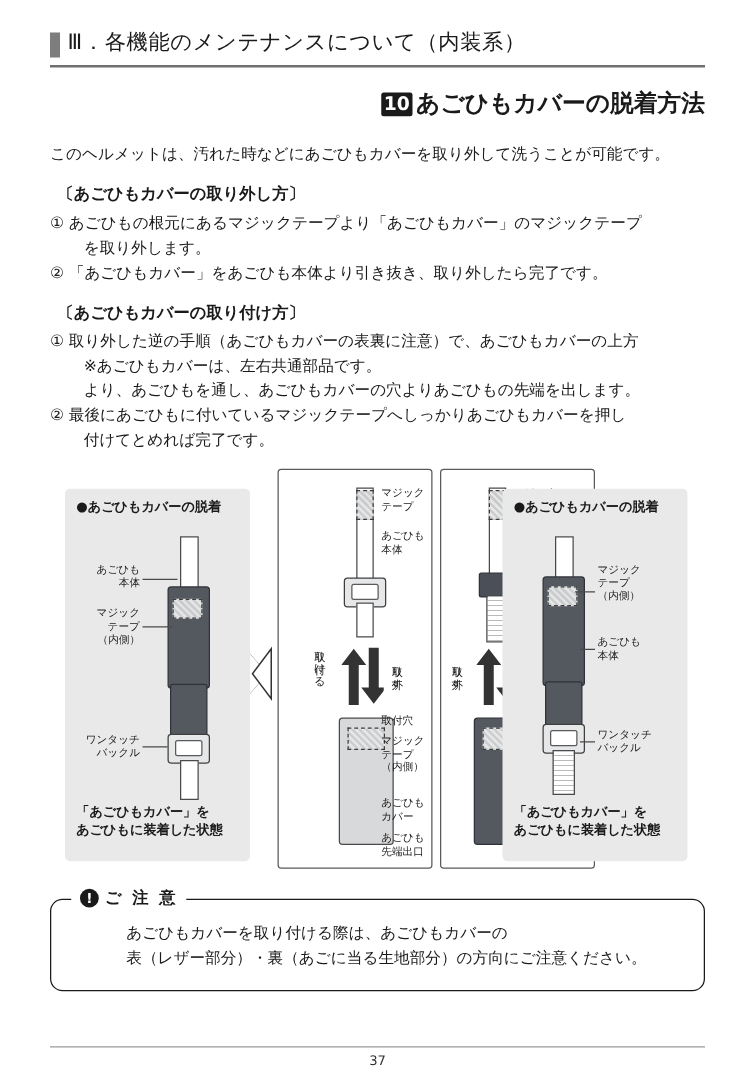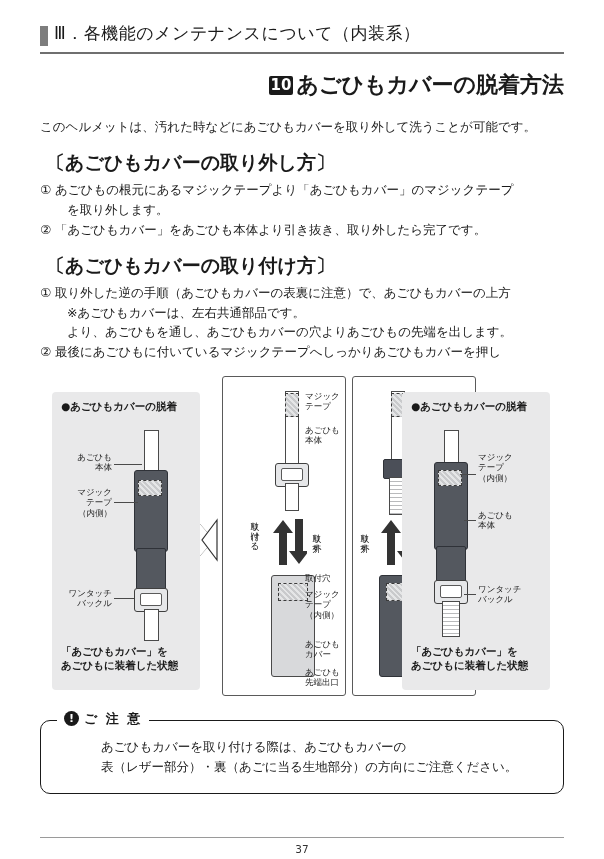--- a/index.html
+++ b/index.html
@@ -61,33 +61,33 @@
     color: #ffffff;
     font-size: 15px;
     font-weight: bold;
     line-height: 19px;
     height: 19px;
     padding: 0 2px;
     border-radius: 2px;
     margin-right: 3px;
   }
   .section-title {
-    font-size: 22px;
+    font-size: 19px;
     font-weight: bold;
     letter-spacing: 0px;
   }
   .section-lead {
     font-size: 12.5px;
     margin-top: 18px;
     line-height: 1.45;
   }
 
   
   .sub-head {
-    font-size: 19px;
+    font-size: 13px;
     font-weight: bold;
     margin-top: 14px;
     margin-left: 6px;
   }
   .steps {
     margin-top: 4px;
     font-size: 12.5px;
     line-height: 1.55;
   }
   .step {
@@ -311,20 +311,21 @@
       <span class="text">
         <span>取り外した逆の手順（あごひもカバーの表裏に注意）で、あごひもカバーの上方</span>
         <span class="cont">※あごひもカバーは、左右共通部品です。</span>
         <span class="cont">より、あごひもを通し、あごひもカバーの穴よりあごひもの先端を出します。</span>
       </span>
     </div>
     <div class="step">
       <span class="marker">②</span>
       <span class="text">
         <span>最後にあごひもに付いているマジックテープへしっかりあごひもカバーを押し</span>
+        <span class="cont">付けてとめれば完了です。</span>
       </span>
     </div>
   </div>
 
   <div class="figure">
 
     <div class="fig-panel" style="left:12px; top:16px; width:148px; height:298px;">
       <div class="panel-head">●あごひもカバーの脱着</div>
 
       <div class="strap-thin" style="left:92px; top:38px; width:13px; height:42px;"></div>

